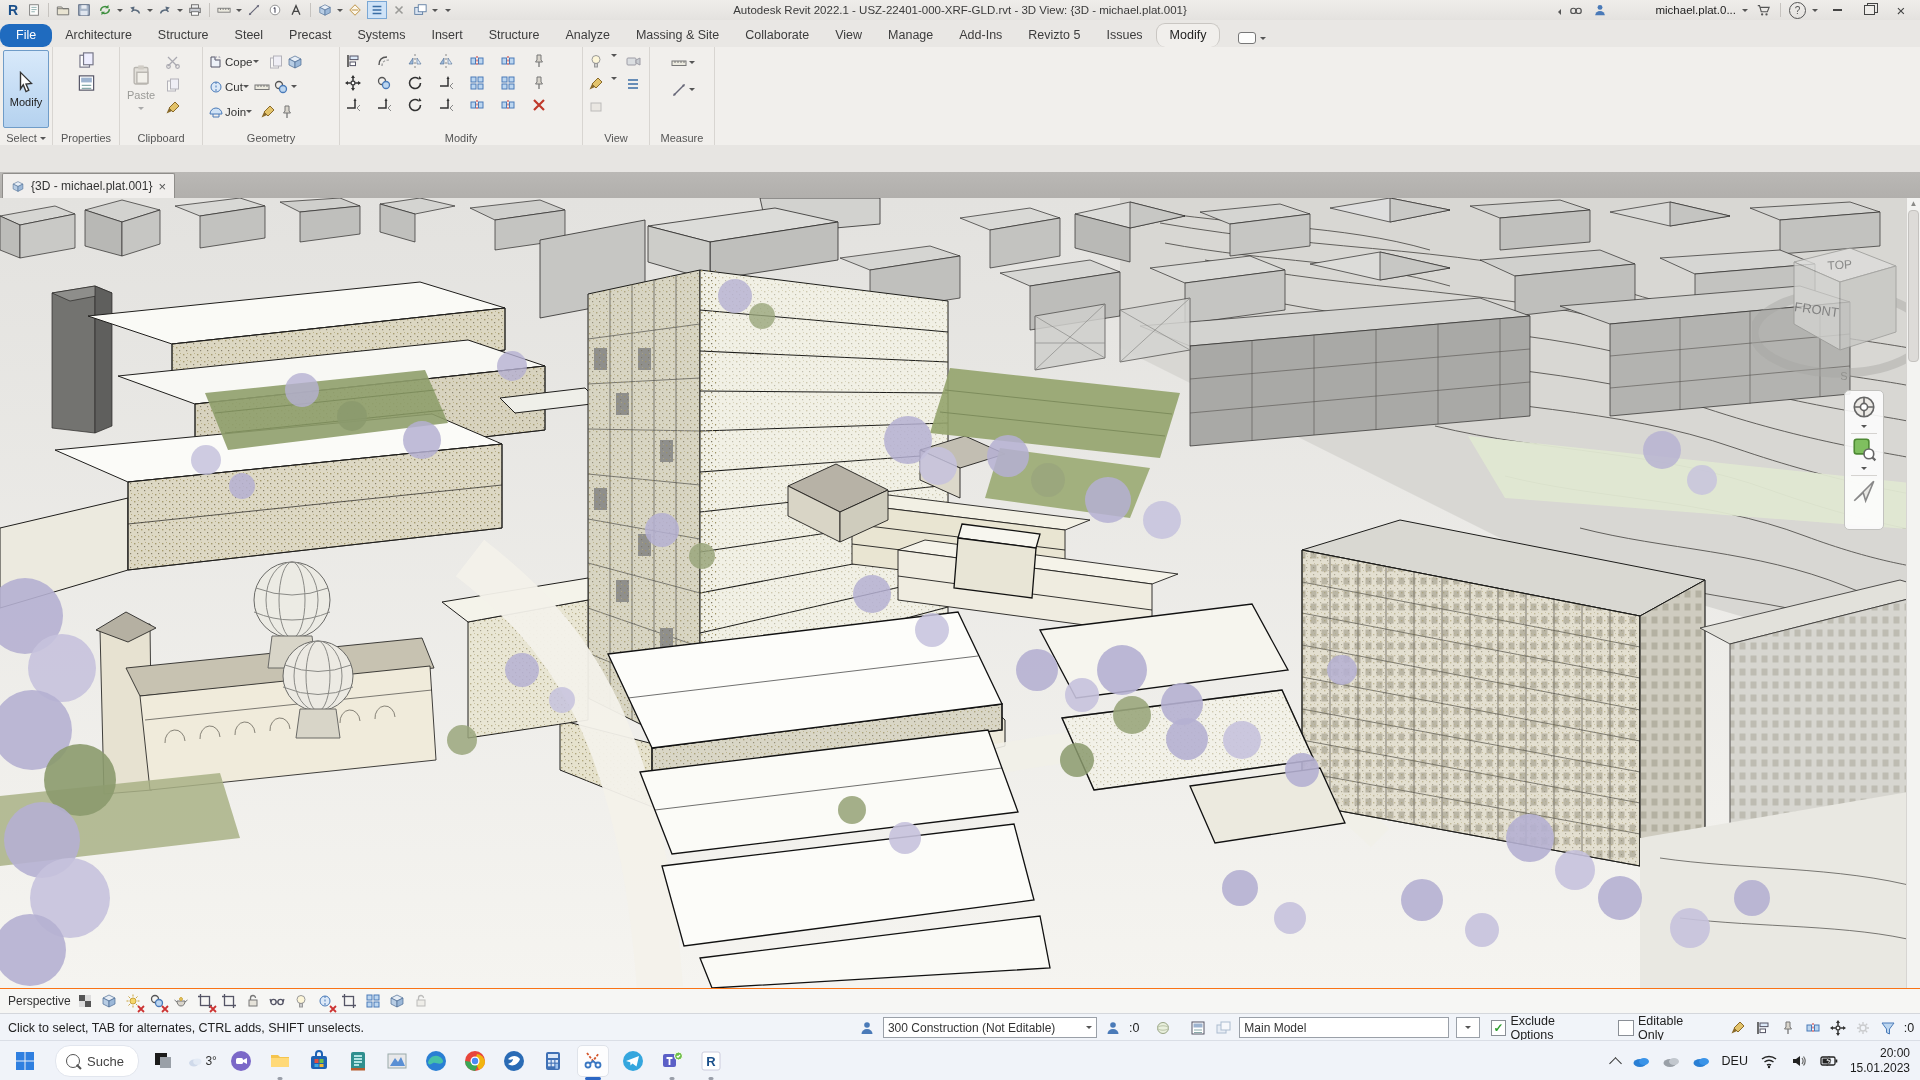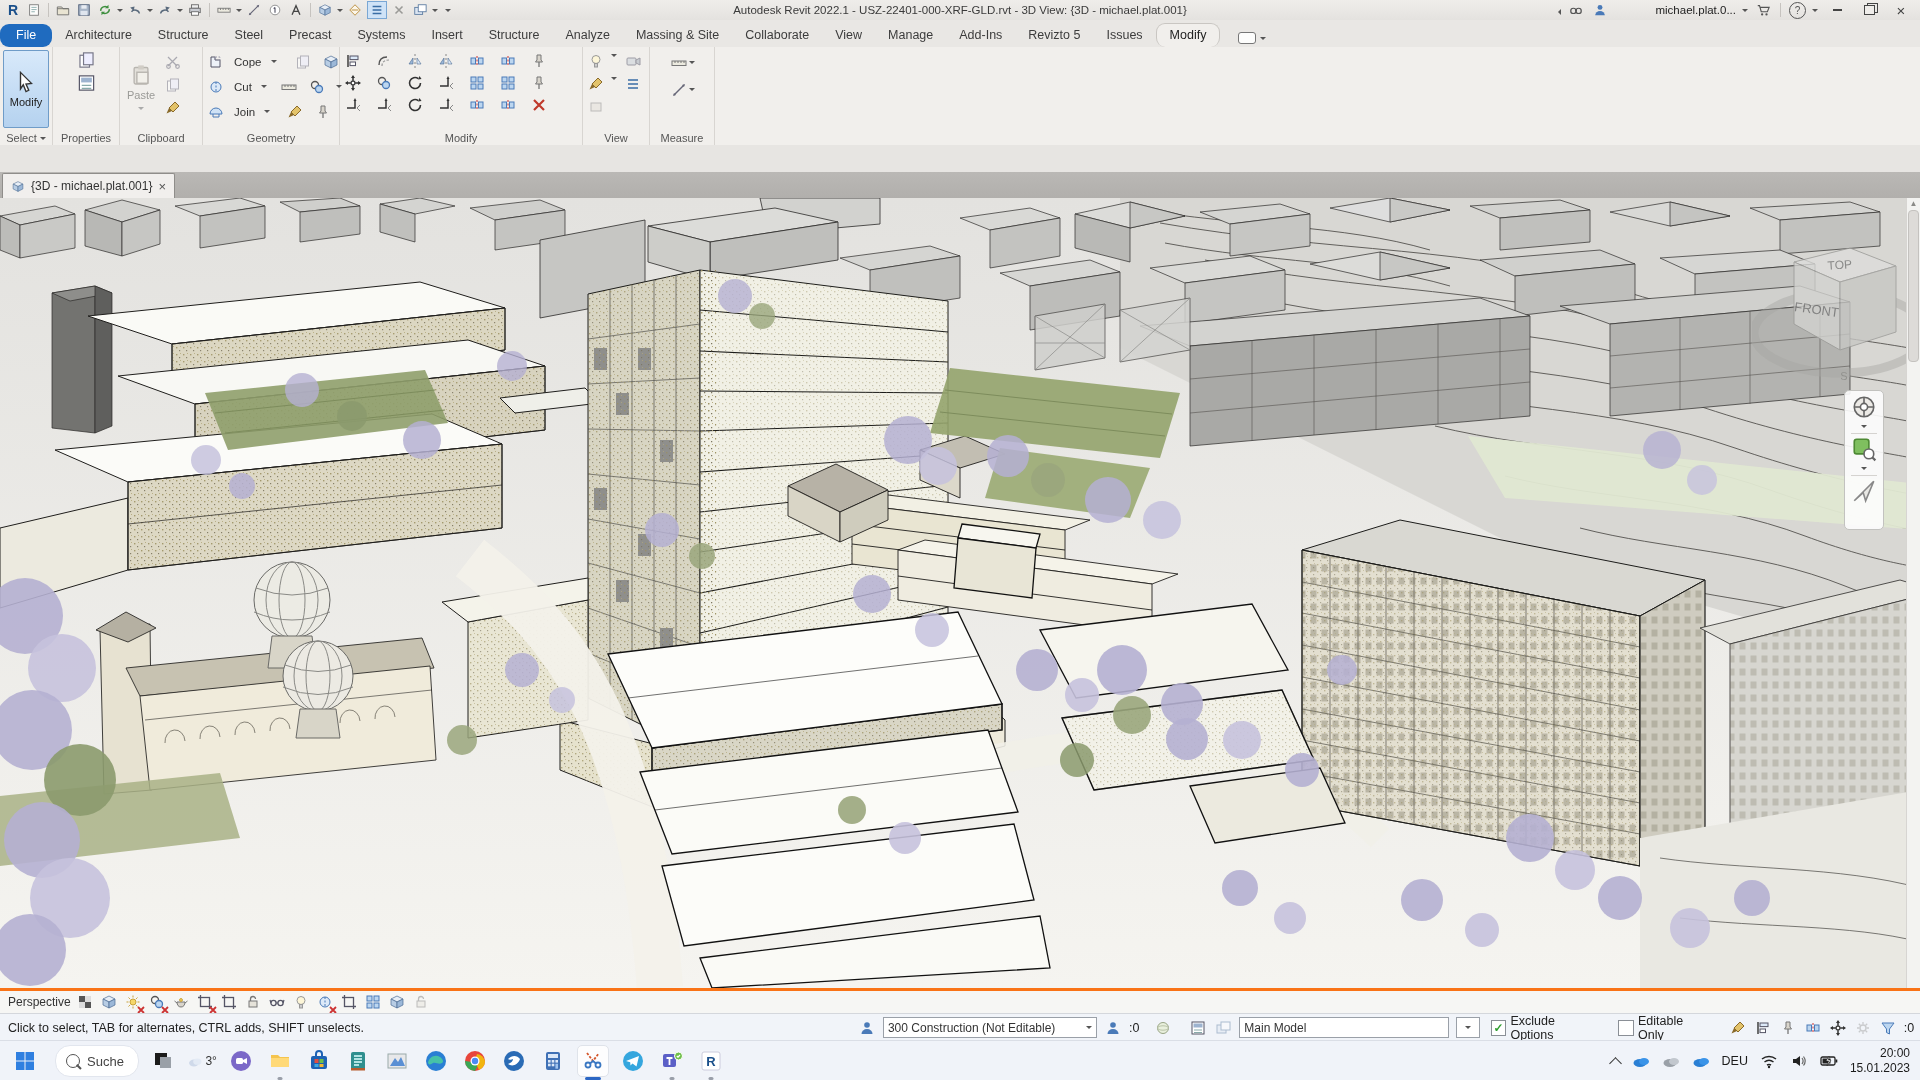--- a/index.html
+++ b/index.html
@@ -31,41 +31,41 @@
   .panel{position:relative;height:98px;border-right:1px solid #d8d5d1;display:flex;flex-direction:column;}
   .panel .plabel{position:absolute;bottom:1px;left:0;right:0;text-align:center;font-size:11px;color:#555;
      display:flex;align-items:center;justify-content:center;gap:3px;}
   .pbody{flex:1;display:flex;align-items:flex-start;padding:3px 3px 16px;}
   .bigbtn{width:44px;height:76px;display:flex;flex-direction:column;align-items:center;justify-content:center;gap:3px;
      font-size:11px;color:#222;border-radius:2px;}
   .bigbtn.blue{background:linear-gradient(#d8e9fa,#b5d2ef);border:1px solid #6f9cc8;}
   .bigbtn.gray{color:#9a9a97;}
   .mini{width:19px;height:19px;display:flex;align-items:center;justify-content:center;}
   .mini svg{width:16px;height:16px;}
-  .gbrow{display:flex;align-items:center;gap:9px;height:25px;font-size:11.5px;color:#333;}
+  .gbrow{display:flex;align-items:center;gap:0;height:25px;font-size:11.5px;color:#333;}
   .col{display:flex;flex-direction:column;justify-content:flex-start;}
   
   #substrip{top:145px;left:0;width:1920px;height:27px;background:#e7e5e2;}
   #viewtabs{top:172px;left:0;width:1920px;height:26px;background:linear-gradient(#bab8b5,#b1afac);display:flex;align-items:flex-end;}
   .vtab{height:24px;background:#f1efed;border:1px solid #8f8d8a;border-bottom:none;display:flex;align-items:center;
      gap:6px;padding:0 8px;font-size:12px;color:#333;margin-left:2px;border-radius:2px 2px 0 0;}
   .vtab svg{width:14px;height:13px;}
   .vclose{color:#555;font-size:13px;line-height:1;}
   
   #viewport{top:198px;left:0;width:1920px;height:790px;background:#efeeeb;}
   #vscroll{top:198px;right:0;width:13px;height:790px;background:#f3f3f1;border-left:1px solid #d7d5d2;
      display:flex;flex-direction:column;align-items:center;font-size:8px;color:#8a8a87;}
   #vscroll .thumb{width:9px;height:150px;background:#dddbd8;border:1px solid #c4c2bf;border-radius:4px;margin-top:2px;}
   
   #navbar{top:390px;left:1844px;width:38px;height:132px;background:rgba(253,253,253,.9);border:1px solid #c2c2bf;
      border-radius:5px;display:flex;flex-direction:column;align-items:center;gap:2px;padding:3px 0;}
   #navbar svg{width:26px;height:26px;}
   #viewcube{top:238px;left:1752px;width:180px;height:150px;opacity:.8;}
   
-  #viewbar{top:988px;left:0;width:1920px;height:25px;background:#f6f6f4;border-top:3px solid #f97316;
+  #viewbar{top:988px;left:0;width:1920px;height:25px;background:#f6f6f4;border-top:1px solid #f97316;
      display:flex;align-items:center;font-size:12px;color:#333;gap:5px;padding-left:8px;box-sizing:border-box;}
   .vb-ic{width:19px;height:19px;position:relative;display:flex;align-items:center;justify-content:center;}
   .vb-ic svg{width:16px;height:16px;}
   
   #statusbar{top:1013px;left:0;width:1920px;height:27px;background:#f1f4f9;border-top:1px solid #d4d7dc;
      display:flex;align-items:center;font-size:12.5px;color:#222;}
   #status-hint{padding-left:8px;}
   .sfield{height:19px;background:#fff;border:1px solid #9aa0a8;display:flex;align-items:center;
      padding:0 4px;font-size:12px;color:#333;justify-content:space-between;}
   .sright{position:absolute;left:858px;right:6px;display:flex;align-items:center;gap:7px;}

